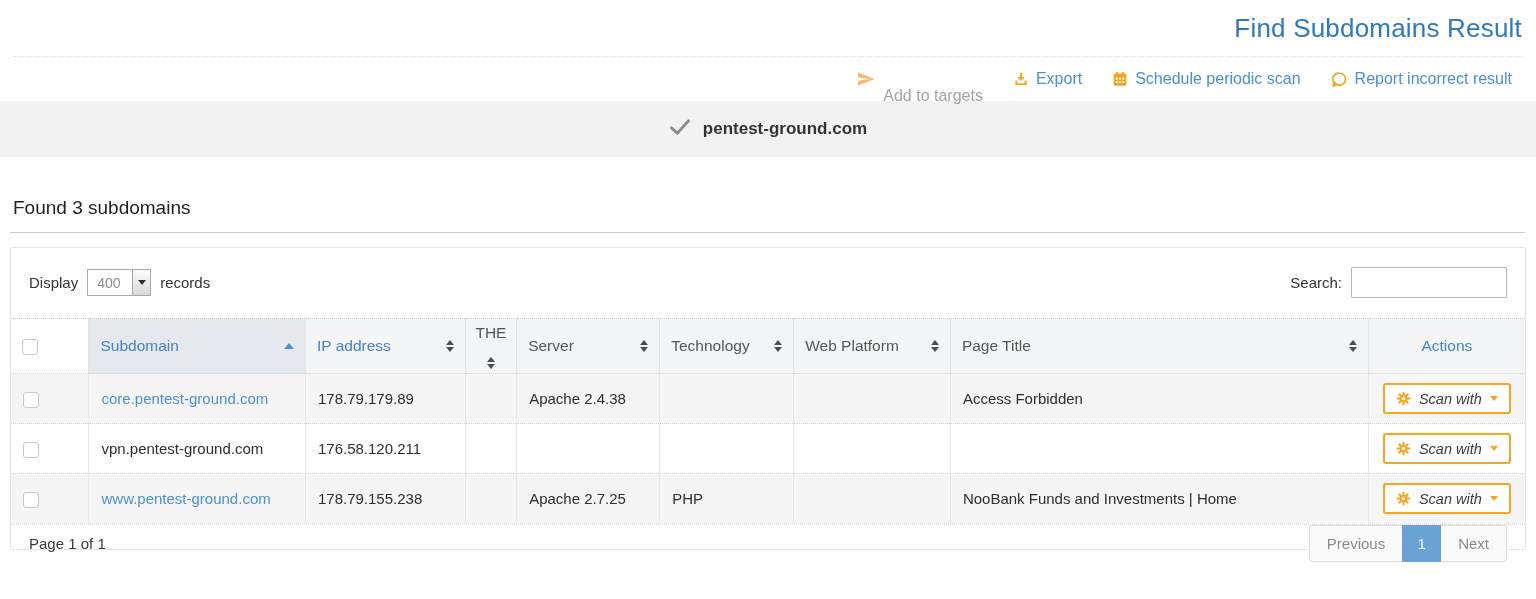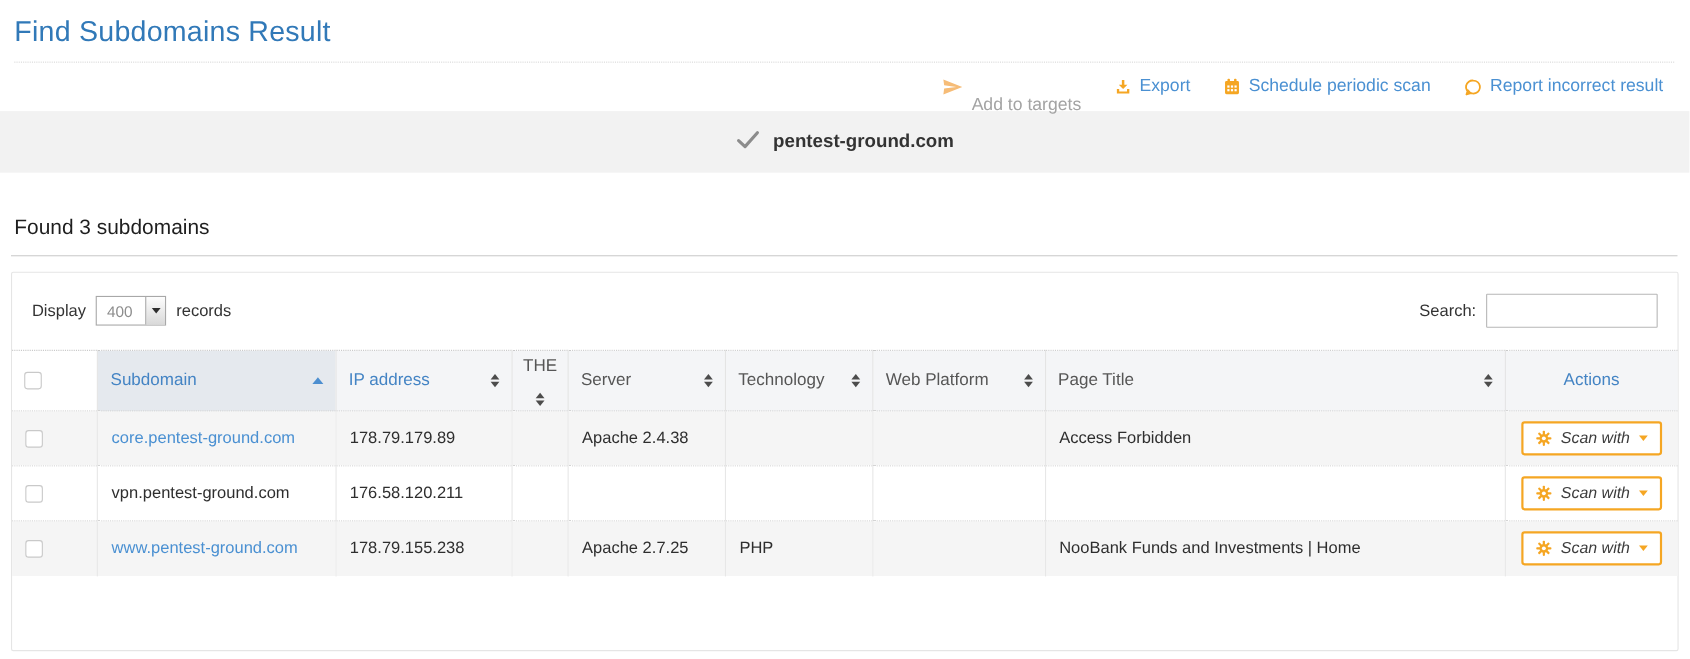--- a/index.html
+++ b/index.html
@@ -1,20 +1,20 @@
 <!DOCTYPE html>
 <html><head>
 <meta charset="utf-8">
 <style>
   * { box-sizing: border-box; margin: 0; padding: 0; }
   html, body { width: 1536px; height: 599px; overflow: hidden; background: #fff;
     font-family: "Liberation Sans", "DejaVu Sans", sans-serif; color: #333; }
 
   
-  .page-head { padding: 13px 14px 0 13px; }
+  .page-head { padding: 13px 14px 0 13px; text-align: right; }
   .page-title { font-size: 26px; font-weight: 400; color: #3179b8; letter-spacing: .2px; }
   .title-divider { margin-top: 12px; border-top: 1px dotted #d8d8d8; }
 
   
   .toolbar { height: 44px; display: flex; align-items: center; justify-content: flex-end;
     gap: 30px; padding-right: 24px; font-size: 16px; }
   .tool-item { display: inline-flex; align-items: center; gap: 7px; cursor: pointer; }
   .tool-item .lbl { color: #4a90d2; }
   .tool-item.disabled .lbl { color: #a3a3a3; cursor: default; margin-top: 34px; }
   .tool-item .ticon { display: inline-flex; align-items: center; }
@@ -24,21 +24,21 @@
     justify-content: center; gap: 12px; }
   .target-bar .domain { font-size: 17px; font-weight: 700; color: #333; }
 
   
   .section { margin: 40px 11px 0 13px; }
   .section-heading { font-size: 19px; color: #1e1e1e; font-weight: 400; }
   .section-divider { margin: 13px 0 0 -3px; border-top: 1px solid #ccc; }
 
   
   .panel { margin: 14px 10px 0 10px; border: 1px solid #e5e5e5; border-radius: 2px;
-    background: #fff; height: 345px; display: flex; flex-direction: column; }
+    background: #fff; height: 303px; display: flex; flex-direction: column; }
 
   .controls { display: flex; align-items: center; justify-content: space-between;
     padding: 19px 18px 20px 18px; font-size: 15px; color: #333; }
   .display-group, .search-group { display: flex; align-items: center; gap: 9px; }
   .fake-select { display: inline-flex; align-items: stretch; border: 1px solid #a8a8a8;
     background: #fff; height: 27px; cursor: pointer; }
   .fake-select .val { width: 44px; display: flex; align-items: center; padding-left: 9px;
     color: #8d8d8d; font-size: 14px; }
   .fake-select .btn { width: 18px; border-left: 1px solid #a8a8a8;
     background: linear-gradient(#fdfdfd, #d9d9d9); display: flex; align-items: center;
@@ -362,14 +362,22 @@
                   <circle cx="12" cy="12" r="2.8" fill="#fff"></circle>
                 </svg>
               </span>
               <span class="scan-lbl">Scan with</span>
               <span class="caret-dn"></span>
             </button></td>
         </tr>
       </tbody>
   </table>
 
+  <div class="panel-footer">
+    <span class="page-info">Page 1 of 1</span>
+    <div class="pager">
+      <button class="page-btn prev">Previous</button>
+      <button class="page-btn current">1</button>
+      <button class="page-btn next">Next</button>
+    </div>
+  </div>
 
 </div>
 
 </body></html>

